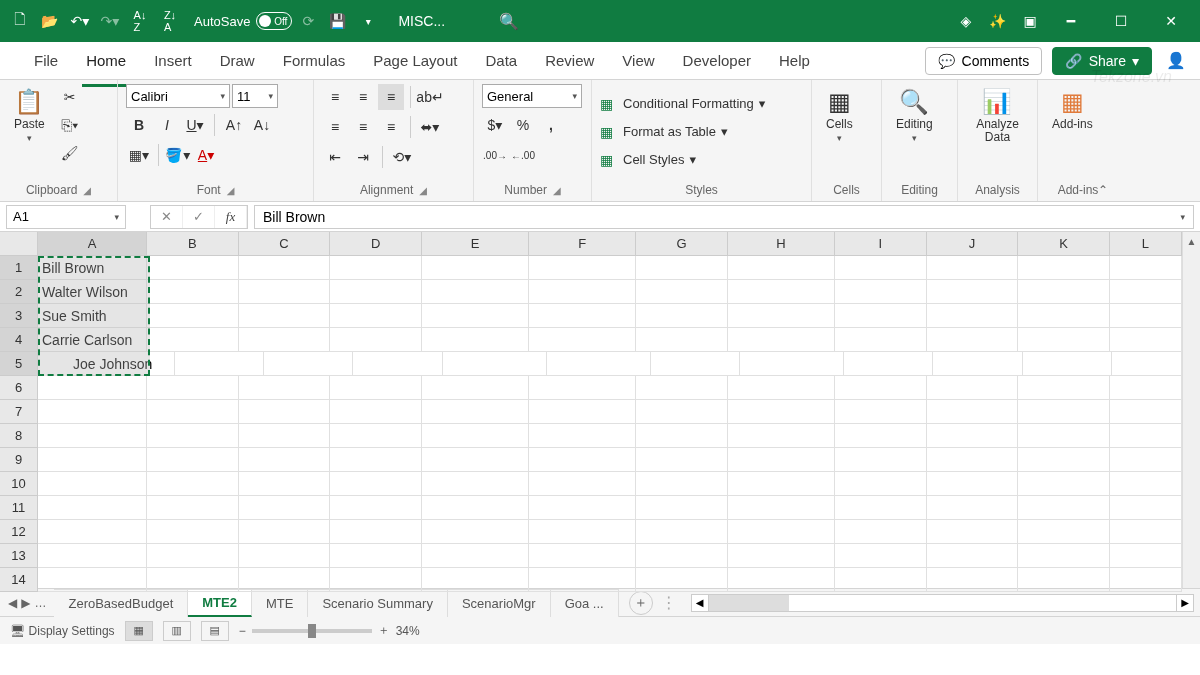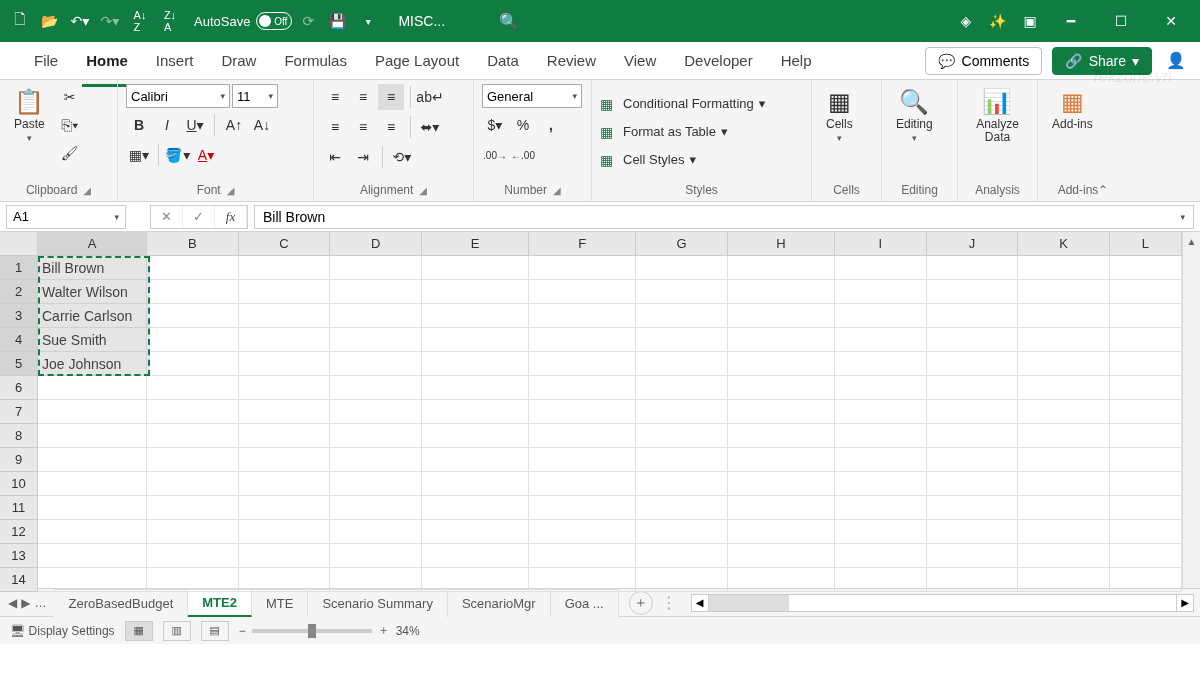--- a/index.html
+++ b/index.html
@@ -14,21 +14,21 @@
 .switch-label{position:absolute;right:4px;font-size:10px}
 .tb-center{flex:1;display:flex;align-items:center;gap:14px;justify-content:flex-start;padding-left:16px}
 .docname{font-size:14px}
 .search-ic{font-size:16px;margin-left:40px}
 .tb-right{display:flex;align-items:center;gap:4px}
 .win-btn{width:46px;height:30px;display:flex;align-items:center;justify-content:center;font-size:14px}
 
 .tabs{height:38px;background:#fff;display:flex;align-items:center;border-bottom:1px solid #d4d4d4;padding-left:20px}
 .tab{padding:4px 14px;height:53px;display:flex;align-items:center;font-size:15px;color:#444;cursor:pointer}
 .tab.file{font-weight:400}
-.tab.active{font-weight:700;position:relative;color:#222}
+.tab.active{font-weight:400;position:relative;color:#222}
 .tab.active::after{content:"";position:absolute;bottom:0;left:10px;right:10px;height:3px;background:#107c41}
 .tabs-right{margin-left:auto;display:flex;align-items:center;gap:10px;padding-right:14px}
 .btn-pill{border:1px solid #c0c0c0;border-radius:4px;height:28px;padding:0 12px;display:flex;align-items:center;gap:6px;font-size:14px;cursor:pointer}
 .btn-pill.share{background:#107c41;color:#fff;border-color:#107c41}
 .person-ic{font-size:16px;margin-left:4px}
 
 .ribbon{height:122px;background:#f5f5f5;border-bottom:1px solid #d4d4d4;display:flex}
 .rgroup{border-right:1px solid #e0e0e0;padding:4px 8px 0 8px;display:flex;flex-direction:column;position:relative}
 .rgroup-body{flex:1;display:flex;gap:6px}
 .rgroup-label{height:22px;font-size:12px;color:#666;text-align:center;display:flex;align-items:center;justify-content:center;gap:6px}
@@ -395,49 +395,49 @@
         <div class="cell" style="width: 110px;"></div>
         <div class="cell" style="width: 110px;"></div>
         <div class="cell" style="width: 94px;"></div>
         <div class="cell" style="width: 110px;"></div>
         <div class="cell" style="width: 94px;"></div>
         <div class="cell" style="width: 94px;"></div>
         <div class="cell" style="width: 94px;"></div>
         <div class="cell" style="width: 74px;"></div>
       </div>
       <div class="cell-row">
+        <div class="cell" style="width: 112px;">Sue Smith</div>
+        <div class="cell" style="width: 94px;"></div>
+        <div class="cell" style="width: 94px;"></div>
+        <div class="cell" style="width: 94px;"></div>
+        <div class="cell" style="width: 110px;"></div>
+        <div class="cell" style="width: 110px;"></div>
+        <div class="cell" style="width: 94px;"></div>
+        <div class="cell" style="width: 110px;"></div>
+        <div class="cell" style="width: 94px;"></div>
+        <div class="cell" style="width: 94px;"></div>
+        <div class="cell" style="width: 94px;"></div>
+        <div class="cell" style="width: 74px;"></div>
+      </div>
+      <div class="cell-row">
         <div class="cell" style="width: 112px;">Carrie Carlson</div>
         <div class="cell" style="width: 94px;"></div>
         <div class="cell" style="width: 94px;"></div>
         <div class="cell" style="width: 94px;"></div>
         <div class="cell" style="width: 110px;"></div>
         <div class="cell" style="width: 110px;"></div>
         <div class="cell" style="width: 94px;"></div>
         <div class="cell" style="width: 110px;"></div>
         <div class="cell" style="width: 94px;"></div>
         <div class="cell" style="width: 94px;"></div>
         <div class="cell" style="width: 94px;"></div>
         <div class="cell" style="width: 74px;"></div>
       </div>
       <div class="cell-row">
-        <div class="cell" style="width: 112px;">Sue Smith</div>
-        <div class="cell" style="width: 94px;"></div>
-        <div class="cell" style="width: 94px;"></div>
-        <div class="cell" style="width: 94px;"></div>
-        <div class="cell" style="width: 110px;"></div>
-        <div class="cell" style="width: 110px;"></div>
-        <div class="cell" style="width: 94px;"></div>
-        <div class="cell" style="width: 110px;"></div>
-        <div class="cell" style="width: 94px;"></div>
-        <div class="cell" style="width: 94px;"></div>
-        <div class="cell" style="width: 94px;"></div>
-        <div class="cell" style="width: 74px;"></div>
-      </div>
-      <div class="cell-row">
-        <div class="cell" style="width: 112px;">Joe Johnson</div>
+        <div class="cell" style="width: 112px; margin-left: 31px;">Joe Johnson</div>
         <div class="cell" style="width: 94px;"></div>
         <div class="cell" style="width: 94px;"></div>
         <div class="cell" style="width: 94px;"></div>
         <div class="cell" style="width: 110px;"></div>
         <div class="cell" style="width: 110px;"></div>
         <div class="cell" style="width: 94px;"></div>
         <div class="cell" style="width: 110px;"></div>
         <div class="cell" style="width: 94px;"></div>
         <div class="cell" style="width: 94px;"></div>
         <div class="cell" style="width: 94px;"></div>

